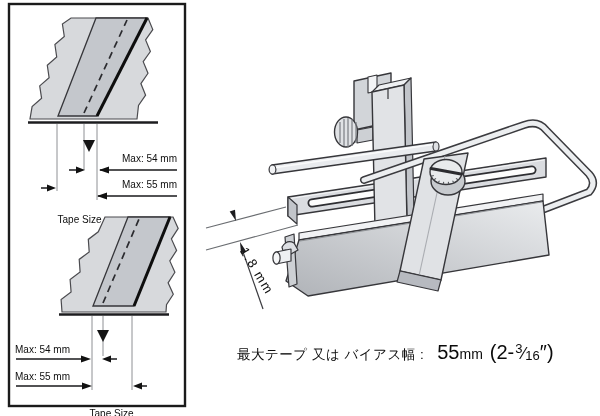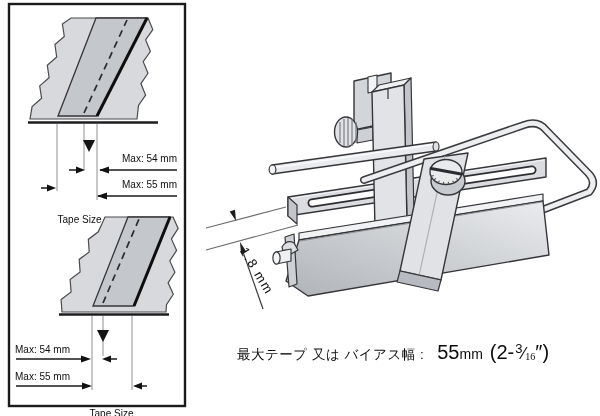--- a/index.html
+++ b/index.html
@@ -11,21 +11,21 @@
   .center{text-align:center;margin-top:32px;}
   .title{font-size:23px;font-weight:bold;letter-spacing:.5px;color:#000;text-align:center;}
   .dim{transform:rotate(59deg);transform-origin:0 0;font-size:13px;letter-spacing:1.5px;white-space:nowrap;}
   .caption{position:absolute;left:237px;top:341px;display:flex;align-items:baseline;color:#0b0b0b;white-space:nowrap;}
   .cap-jp{font-size:13.5px;letter-spacing:.5px;}
   .cap-big{font-size:20px;margin-left:13px;}
   .cap-unit{font-size:14px;}
   .cap-open{font-size:20px;margin-left:7px;}
   .cap-fnum{font-size:13px;vertical-align:7px;position:relative;top:-6px;margin-left:1px;}
   .cap-fsl{font-size:17px;}
-  .cap-fden{font-size:10px;position:relative;top:1px;font-family:Liberation Serif, serif;}
+  .cap-fden{font-size:13px;position:relative;top:1px;}
   .cap-close{font-size:20px;}
 </style>
 </head>
 <body>
 
 <div id="stage">
 
 <svg width="600" height="416" viewBox="0 0 600 416">
   <defs>
     <linearGradient id="plateGrad" x1="1" y1="0" x2="0" y2="1">

